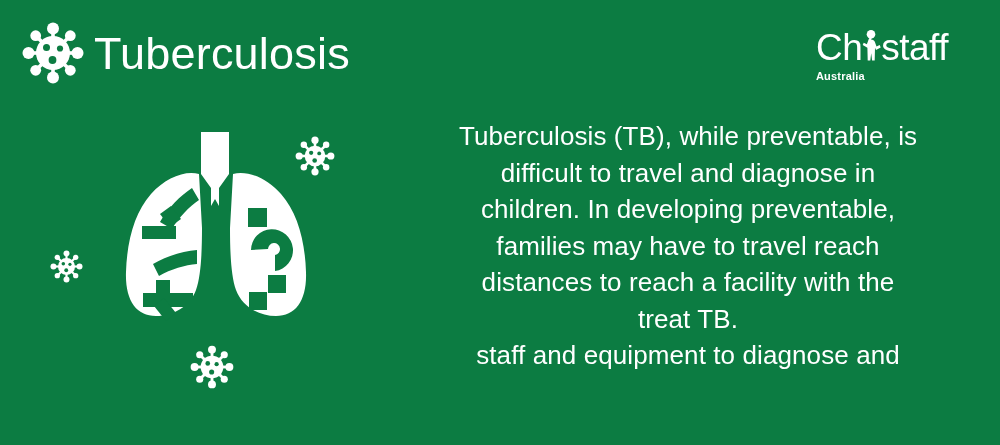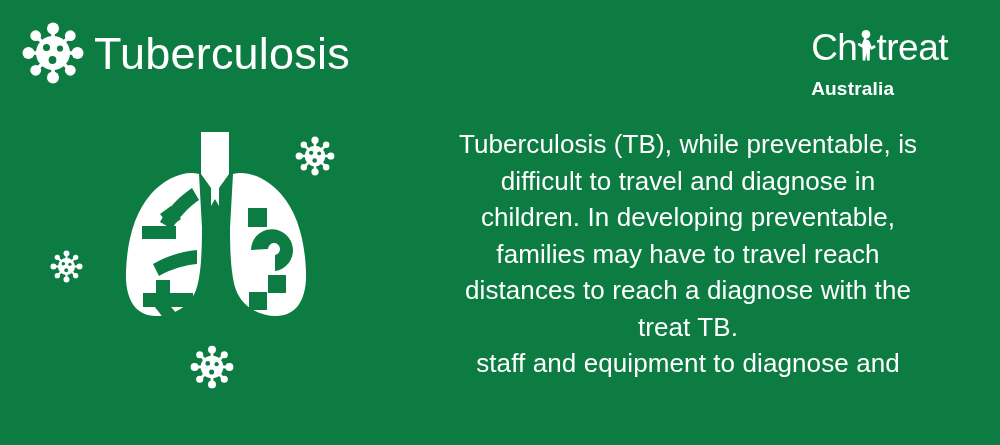--- a/index.html
+++ b/index.html
@@ -66,24 +66,24 @@
   .logo-wordmark .wm-part { display: inline-block; }
   .logo-child-icon {
     width: 20px;
     height: 34px;
     display: inline-block;
     margin: 0 0px 0 -1px;
     transform: translateY(3px);
   }
   .logo-country {
     color: #ffffff;
-    font-size: 19px;
+    font-size: 11px;
     font-weight: 700;
     letter-spacing: 0.2px;
-    margin-top: 13px;
+    margin-top: 5px;
     padding-right: 2px;
   }
 
   
   .lungs-illustration {
     position: absolute;
     left: 96px;
     top: 130px;
     width: 250px;
     height: 212px;
@@ -95,21 +95,21 @@
     display: block;
   }
   .germ-right  { left: 295px; top: 136px; width: 40px;  height: 40px; }
   .germ-left   { left: 50px;  top: 250px; width: 33px;  height: 33px; }
   .germ-bottom { left: 190px; top: 345px; width: 44px;  height: 44px; }
 
   
   .body-copy {
     position: absolute;
     left: 438px;
-    top: 126px;
+    top: 118px;
     width: 500px;
     color: #ffffff;
     font-size: 26px;
     font-weight: 400;
     line-height: 36.5px;
     text-align: center;
     letter-spacing: 0.1px;
     font-family: "Liberation Sans", sans-serif;
   }
 </style>
@@ -160,21 +160,21 @@
             <path d="M10 10.4
                      c2.0 0 3.4 1.1 3.9 2.6
                      l1.6 4.6 3.2 -1.6 1.0 2.4 -4.7 2.6
                      -1.0 -2.3 -0.3 12.9 -2.6 0 -0.9 -7.4
                      -0.9 7.4 -2.6 0 -0.3 -12.9
                      -4.7 -2.6 1.0 -2.4 3.2 1.6 1.6 -4.6
                      c0.5 -1.5 1.9 -2.6 3.9 -2.6 z"></path>
           </g>
         </svg>
       </span>
-      <span class="wm-part">treat</span>
+      <span class="wm-part">staff</span>
     </div>
     <div class="logo-country">Australia</div>
   </div>
 
   <div class="lungs-illustration">
     <svg viewBox="0 0 250 212" xmlns="http://www.w3.org/2000/svg" aria-hidden="true">
 
       <path d="M105 2 h28 v42 l-10 14 v18 l-4 -7 -4 7 v-18 l-10 -14 z" fill="#ffffff"></path>
 
       <path d="M103 44
@@ -304,18 +304,18 @@
         <circle cx="30.5" cy="38" r="3.6"></circle>
       </g>
     </svg>
   </span>
 
   <div class="body-copy">
     <div>Tuberculosis (TB), while preventable, is</div>
     <div>difficult to travel and diagnose in</div>
     <div>children. In developing preventable,</div>
     <div>families may have to travel reach</div>
-    <div>distances to reach a diagnose with the</div>
+    <div>distances to reach a facility with the</div>
     <div>treat TB.</div>
     <div>staff and equipment to diagnose and</div>
   </div>
 
 </div>
 
 </body></html>

